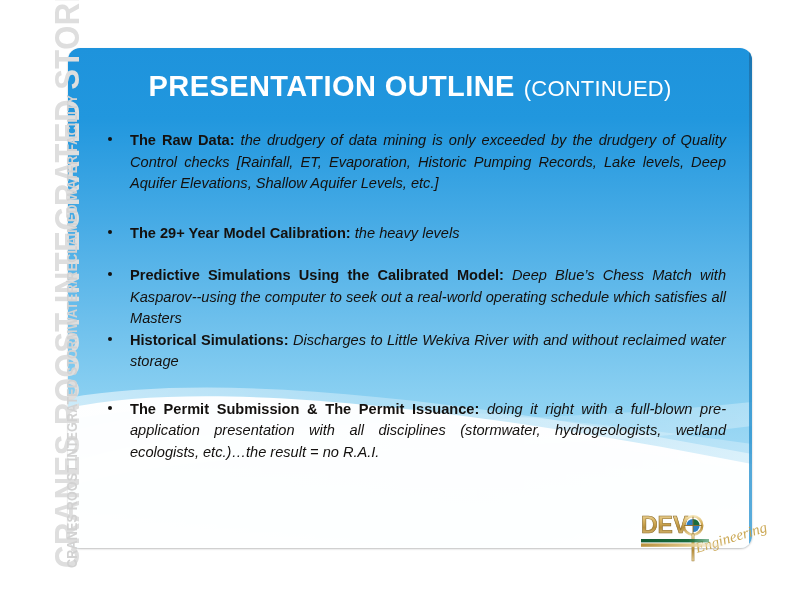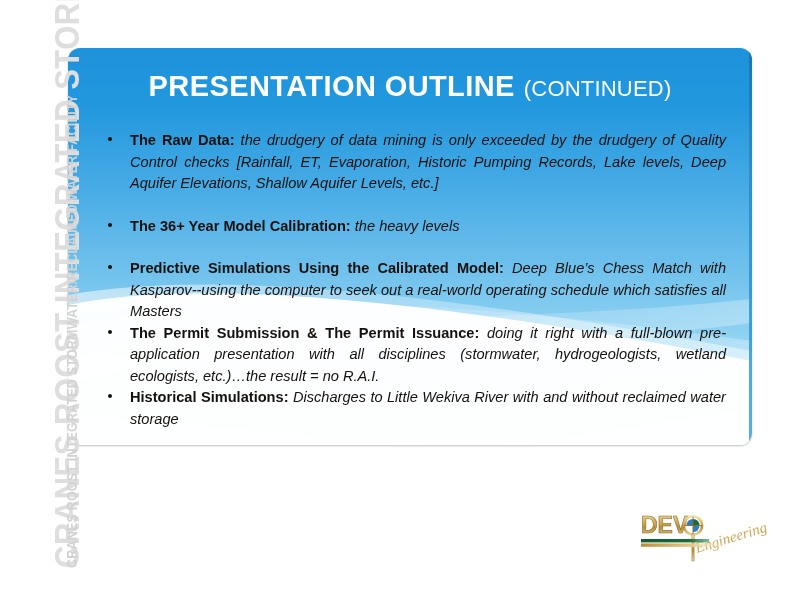--- a/index.html
+++ b/index.html
@@ -59,21 +59,21 @@
     color: #d2d2d2;
     transform: rotate(-90deg) scaleY(1.12);
   }
 
   
   .panel {
     position: absolute;
     left: 68px;
     top: 48px;
     width: 684px;
-    height: 397px;
+    height: 500px;
     border-radius: 12px;
     overflow: hidden;
     background: linear-gradient(180deg,
         #1e93dc 0%,
         #2197de 14%,
         #45aae5 34%,
         #6cbfec 54%,
         #8ed2f2 72%,
         #a9ddf6 86%,
         #bde5f8 100%);
@@ -151,21 +151,21 @@
     border-radius: 50%;
     background: #14110f;
   }
   .bullet .lead {
     font-weight: bold;
     font-style: normal;
   }
   .bullet .body {
     font-style: italic;
   }
-  .b1 { margin-bottom: 21px; }
+  .b1 { margin-bottom: 28px; }
   .b2 { margin-bottom: 21px; }
   .b3 { }
   .b4 { margin-bottom: 26px; }
   .b5 { margin-bottom: 0px; }
 
   .bullet:last-child { text-align: justify; }
 
   
   .logo {
     position: absolute;
@@ -216,37 +216,37 @@
     </div>
 
     <div class="bullets">
 
       <div class="bullet b1">
         <span class="dot"></span><span class="lead">The Raw Data:</span>
         <span class="body">the drudgery of data mining is only exceeded by the drudgery of Quality Control checks [Rainfall, ET, Evaporation, Historic Pumping Records, Lake levels, Deep Aquifer Elevations, Shallow Aquifer Levels, etc.]</span>
       </div>
 
       <div class="bullet b2">
-        <span class="dot"></span><span class="lead">The 36+ Year Model Calibration:</span>
+        <span class="dot"></span><span class="lead">The 29+ Year Model Calibration:</span>
         <span class="body">the heavy levels</span>
       </div>
 
       <div class="bullet b3">
         <span class="dot"></span><span class="lead">Predictive Simulations Using the Calibrated Model:</span>
         <span class="body">Deep Blue’s Chess Match with Kasparov--using the computer to seek out a real-world operating schedule which satisfies all Masters</span>
       </div>
 
+      <div class="bullet b4">
+        <span class="dot"></span><span class="lead">Historical Simulations:</span>
+        <span class="body">Discharges to Little Wekiva River with and without reclaimed water storage</span>
+      </div>
+
       <div class="bullet b5">
         <span class="dot"></span><span class="lead">The Permit Submission &amp; The Permit Issuance:</span>
         <span class="body">doing it right with a full-blown pre-application presentation with all disciplines (stormwater, hydrogeologists, wetland ecologists, etc.)…the result = no R.A.I.</span>
-      </div>
-
-      <div class="bullet b4">
-        <span class="dot"></span><span class="lead">Historical Simulations:</span>
-        <span class="body">Discharges to Little Wekiva River with and without reclaimed water storage</span>
       </div>
 
     </div>
   </div>
 
   <svg class="logo" viewBox="0 0 130 62">
     <defs>
       <linearGradient id="gold" x1="0" y1="0" x2="0" y2="1">
         <stop offset="0%" stop-color="#f3e3b4"></stop>
         <stop offset="35%" stop-color="#d7b25f"></stop>

